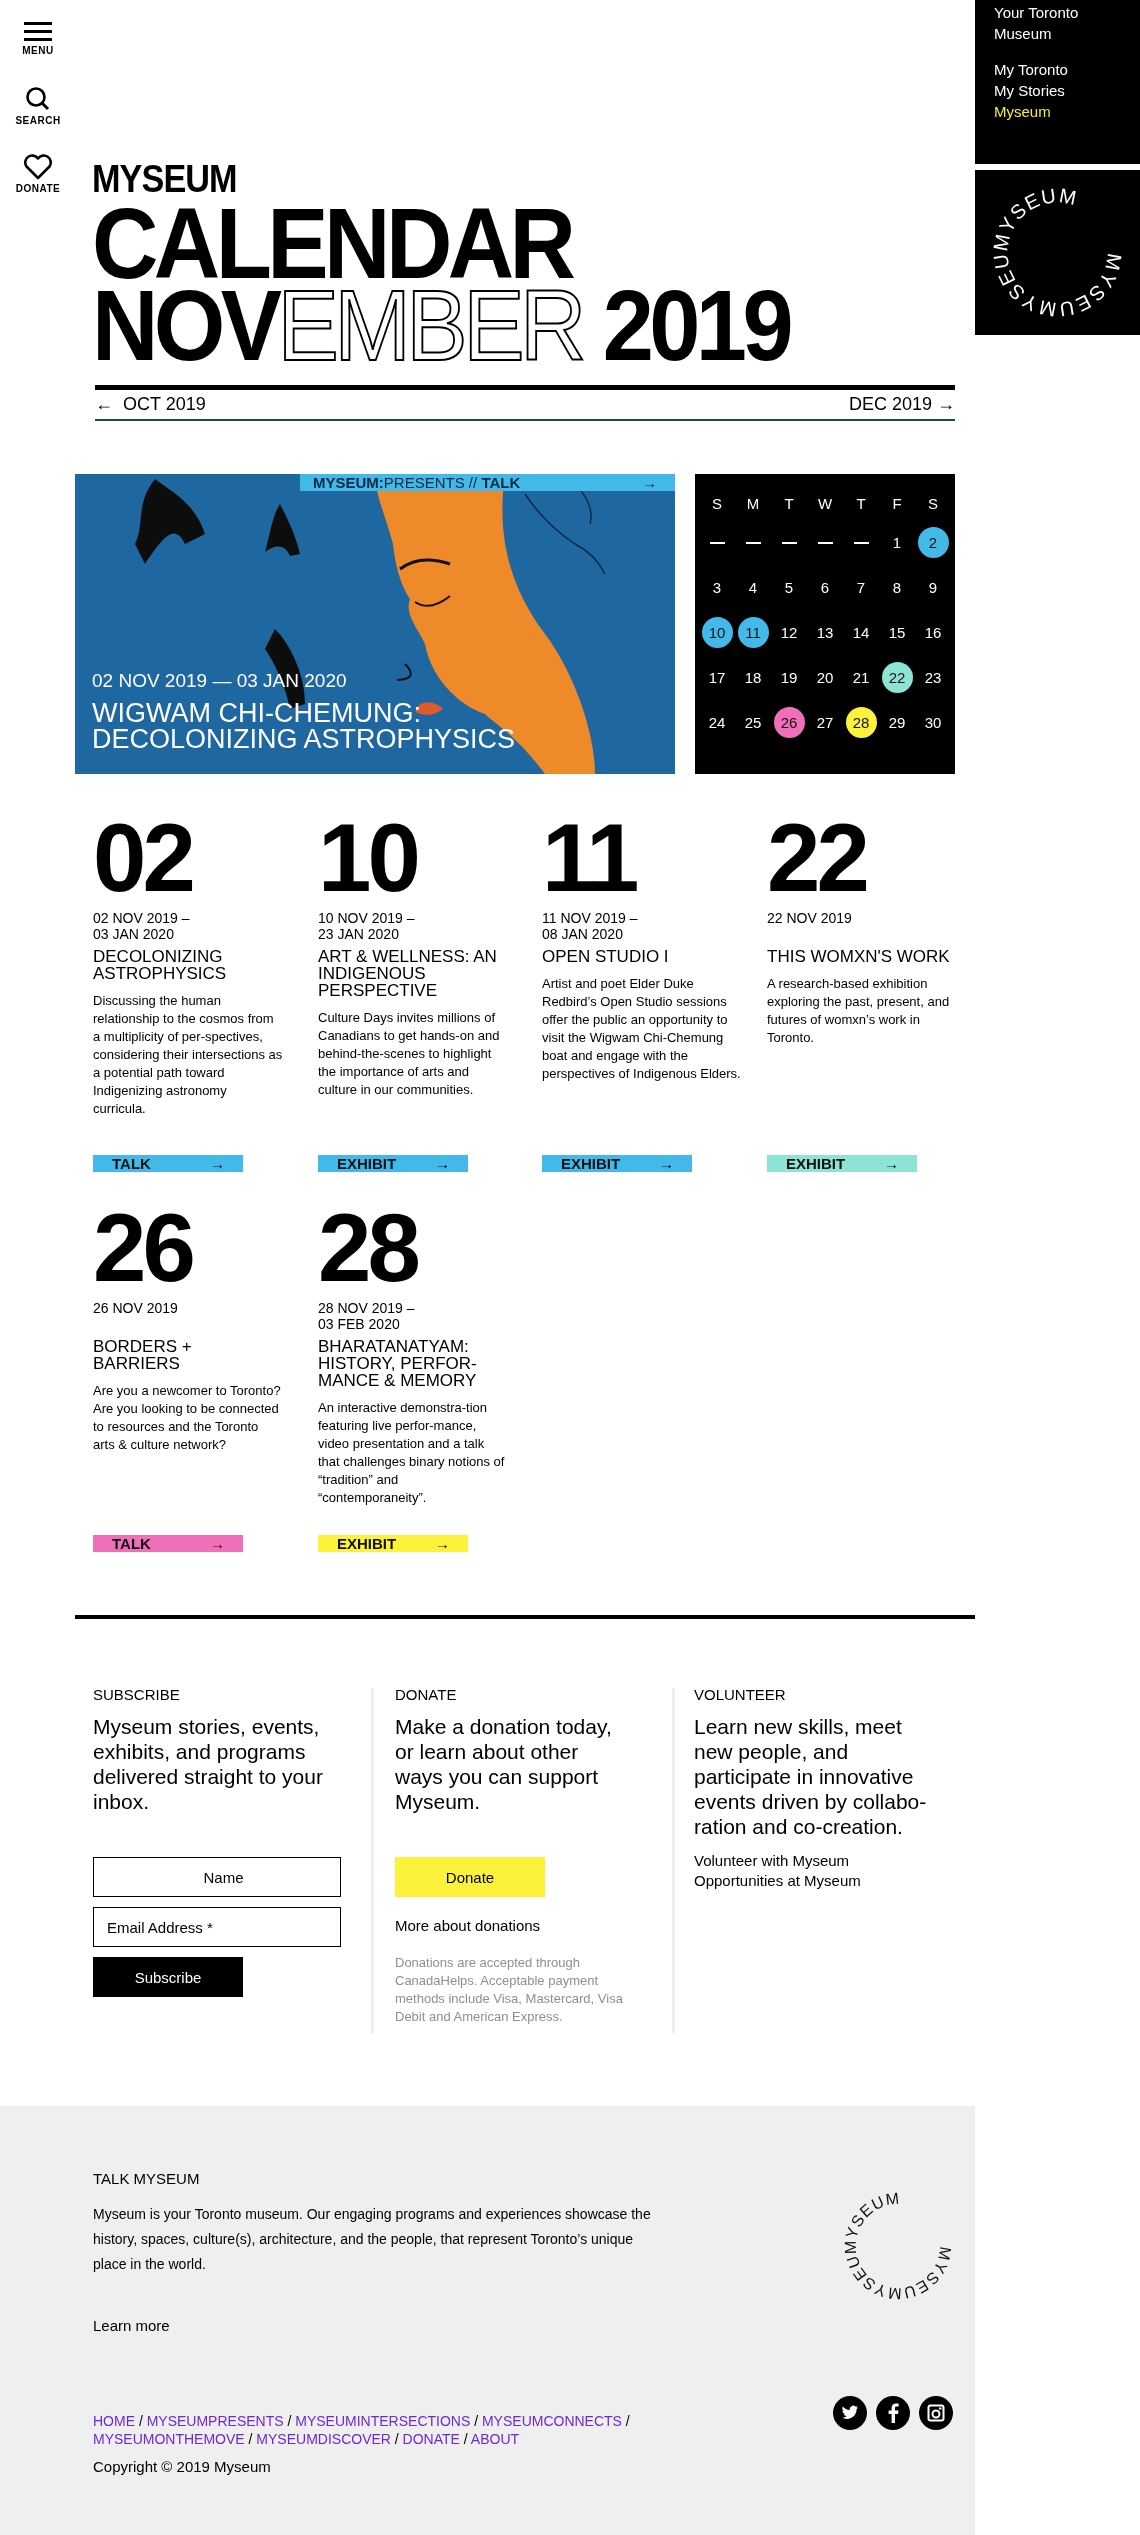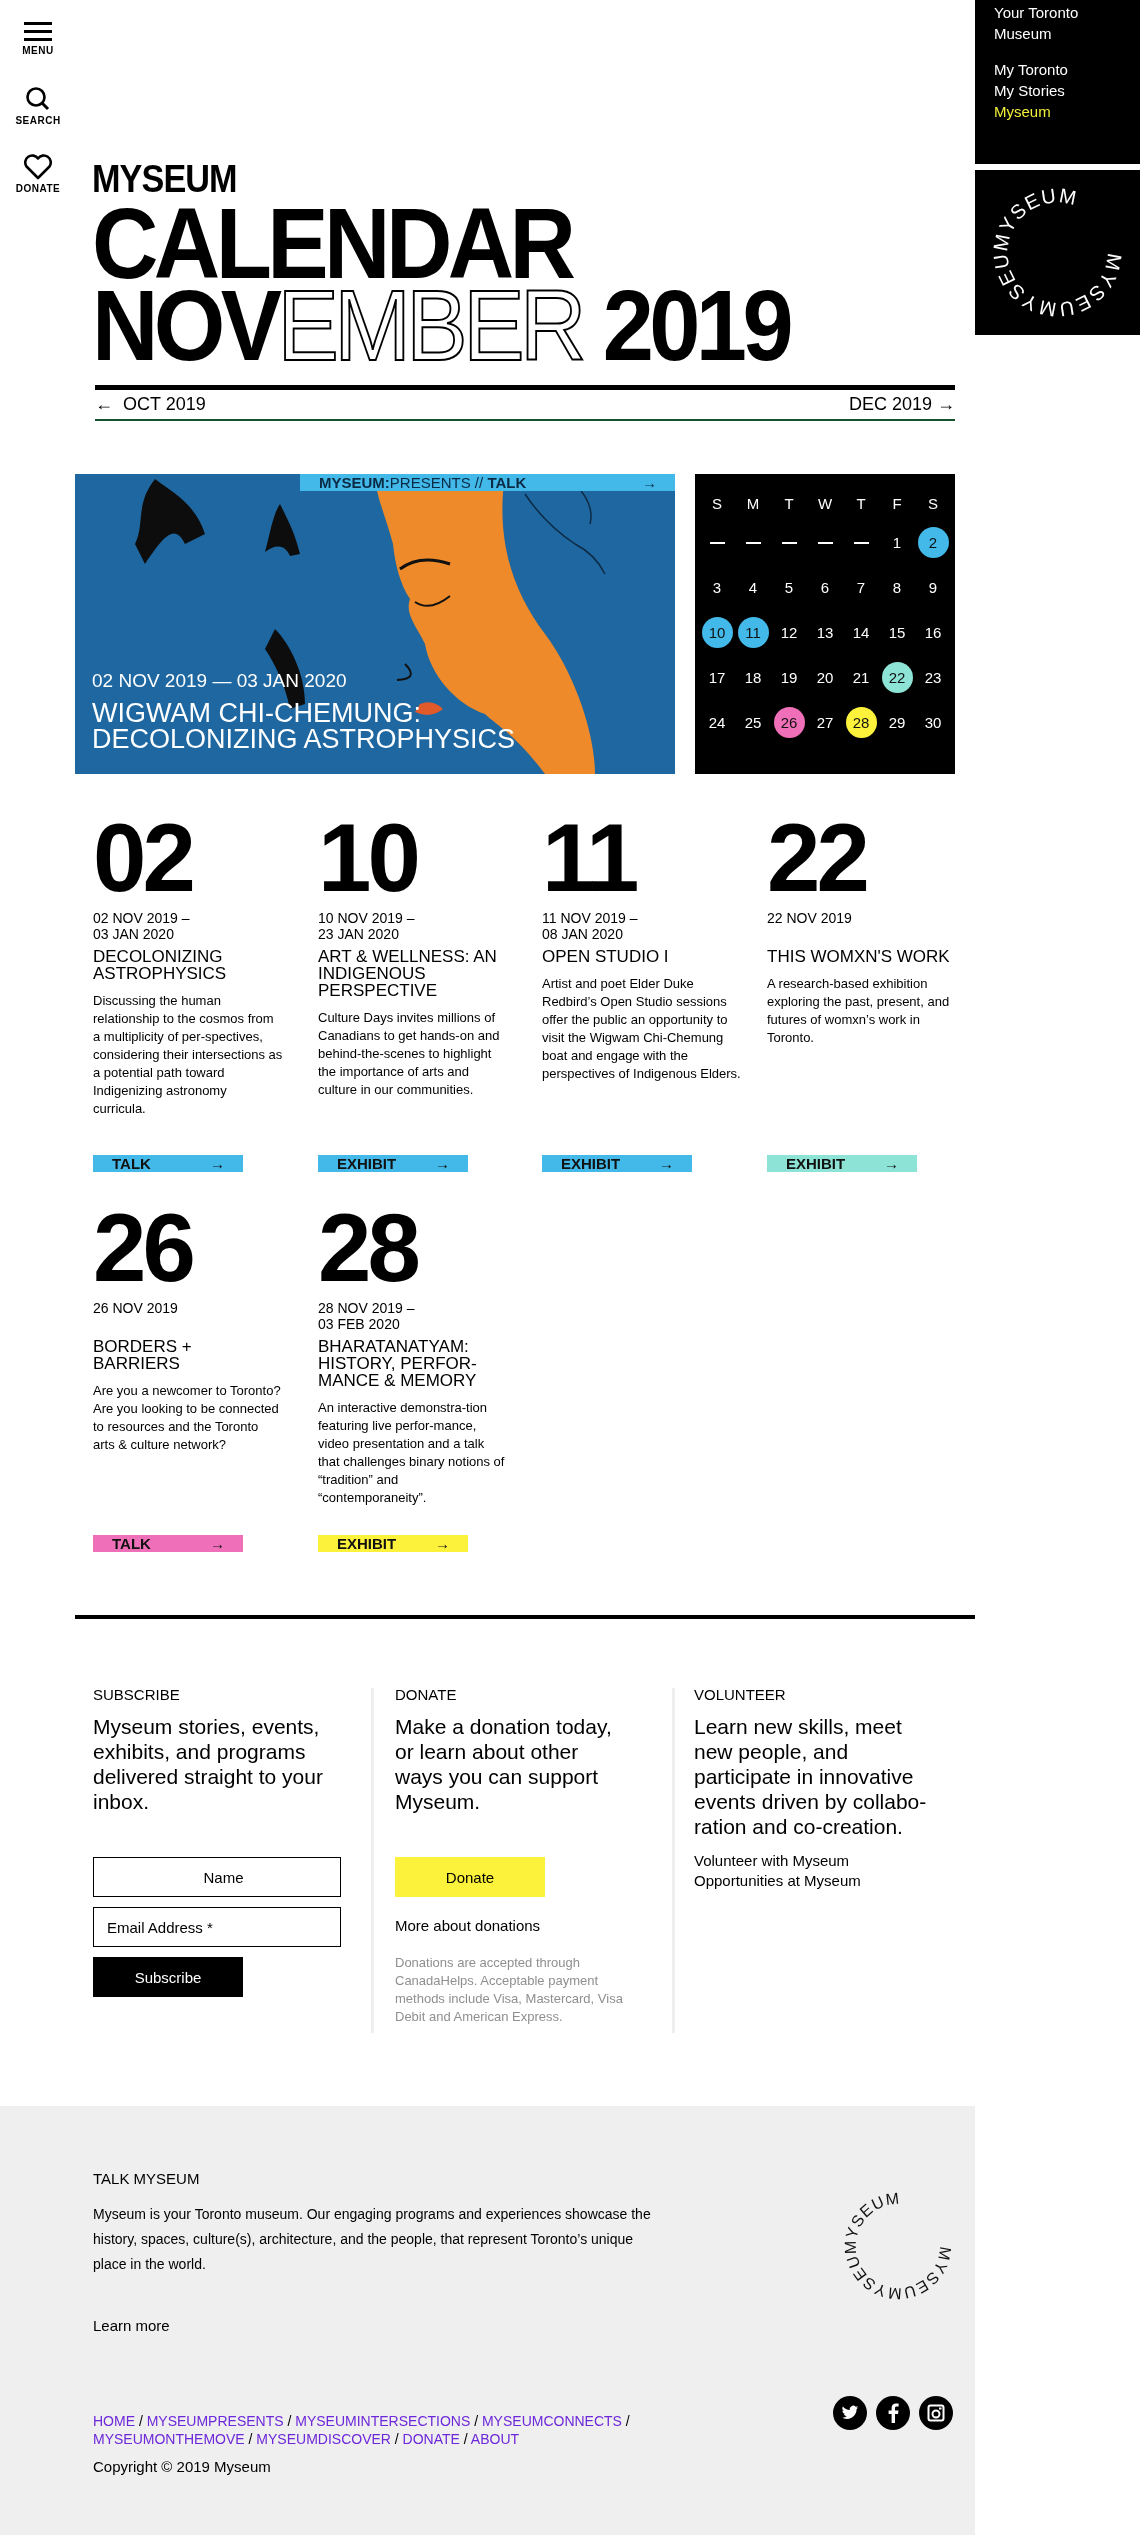--- a/index.html
+++ b/index.html
@@ -24,21 +24,21 @@
   .hero .kicker { font-size: 38px; font-weight: bold; letter-spacing: -1px; line-height: 38px; transform: scaleX(0.9); transform-origin: left; }
   .hero .big { font-size: 100px; font-weight: bold; letter-spacing: -5px; line-height: 82px; transform: scaleX(0.92); transform-origin: left; white-space: nowrap; }
   .hero .outline { color: #fff; -webkit-text-stroke: 2px #000; font-weight: normal; }
 
   .month-nav { position: absolute; left: 95px; top: 385px; width: 860px; height: 36px; border-top: 5px solid #000; border-bottom: 2px solid #14532d; display: flex; justify-content: space-between; align-items: center; font-size: 18px; }
   .month-nav a { color: #000; text-decoration: none; cursor: pointer; }
 
   
   .feature { position: absolute; left: 75px; top: 474px; width: 600px; height: 300px; background: #1e67a0; overflow: hidden; cursor: pointer; }
   .feature .face { position: absolute; left: 290px; top: 0; width: 340px; height: 320px; }
-  .feature .tagbar { position: absolute; left: 225px; top: 0; width: 375px; height: 17px; background: #42b9e8; font-size: 15px; line-height: 17px; padding-left: 19px; color: #0b2a45; }
+  .feature .tagbar { position: absolute; left: 225px; top: 0; width: 375px; height: 17px; background: #42b9e8; font-size: 15px; line-height: 17px; padding-left: 13px; color: #0b2a45; }
   .feature .tagbar b { font-weight: bold; }
   .feature .tagbar .arr { position: absolute; right: 18px; top: 0; }
   .feature .dates { position: absolute; left: 17px; top: 196px; color: #fff; font-size: 19px; }
   .feature .title { position: absolute; left: 17px; top: 226px; color: #fff; font-size: 27px; line-height: 26px; }
 
   
   .cal { position: absolute; left: 695px; top: 474px; width: 260px; height: 300px; background: #000; color: #fff; }
   .cal .dow, .cal .week { display: flex; padding-left: 4px; }
   .cal .dow { margin-top: 12px; height: 34px; }
   .cal .cell { width: 36px; height: 45px; display: flex; align-items: center; justify-content: center; font-size: 15px; }

